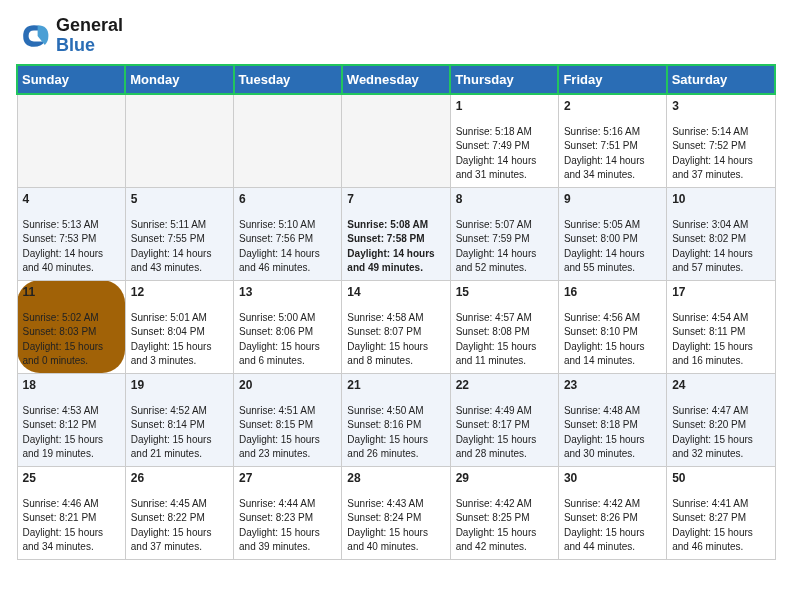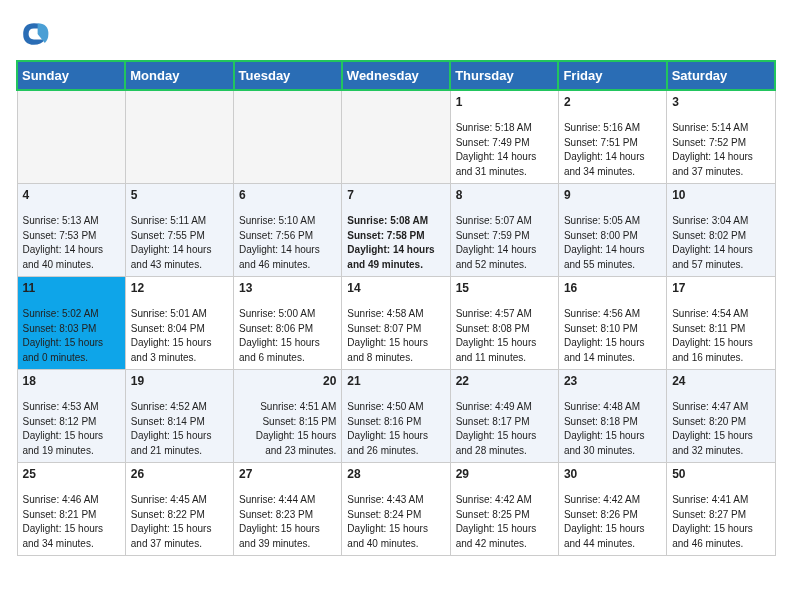--- a/index.html
+++ b/index.html
@@ -87,20 +87,24 @@
   </style>
 </head>
 <body>
 
 <div class="header">
   <div class="logo">
     <svg class="logo-icon" viewBox="0 0 40 40" xmlns="http://www.w3.org/2000/svg">
       <path d="M8 20 Q8 8 20 8 Q28 8 32 14 L20 14 Q14 14 14 20 Q14 26 20 26 L32 26 Q28 32 20 32 Q8 32 8 20Z" fill="#2a6db5"></path>
       <path d="M24 8 Q36 8 36 20 Q36 26 32 30 L24 20Z" fill="#4a9fd5"></path>
     </svg>
+    <div class="logo-text">
+      <div>General</div>
+      <div style="color:#2a6db5">Blue</div>
+    </div>
   </div>
   <div class="title-block">
     <div class="month-title"></div>
     <div class="location-title"></div>
   </div>
 </div>
 
 <table>
   <thead>
     <tr>
@@ -186,21 +190,21 @@
         </td>
         <td style="background: rgb(240, 244, 250);">
           <div class="day-num">10</div>
           <div class="day-info" style="white-space: pre-line;">Sunrise: 3:04 AM
 Sunset: 8:02 PM
 Daylight: 14 hours
 and 57 minutes.</div>
         </td>
       </tr>
       <tr>
-        <td style="background: #0ea5e9;">
+        <td style="background: #a16207; border-radius: 23px;">
           <div class="day-num">11</div>
           <div class="day-info" style="white-space: pre-line;">Sunrise: 5:02 AM
 Sunset: 8:03 PM
 Daylight: 15 hours
 and 0 minutes.</div>
         </td>
         <td style="background: rgb(255, 255, 255);">
           <div class="day-num">12</div>
           <div class="day-info" style="white-space: pre-line;">Sunrise: 5:01 AM
 Sunset: 8:04 PM
@@ -251,21 +255,21 @@
 Daylight: 15 hours
 and 19 minutes.</div>
         </td>
         <td style="background: rgb(240, 244, 250);">
           <div class="day-num">19</div>
           <div class="day-info" style="white-space: pre-line;">Sunrise: 4:52 AM
 Sunset: 8:14 PM
 Daylight: 15 hours
 and 21 minutes.</div>
         </td>
-        <td style="background: rgb(240, 244, 250); text-align: right;">
+        <td style="background: rgb(240, 244, 250);">
           <div class="day-num">20</div>
           <div class="day-info" style="white-space: pre-line;">Sunrise: 4:51 AM
 Sunset: 8:15 PM
 Daylight: 15 hours
 and 23 minutes.</div>
         </td>
         <td style="background: rgb(240, 244, 250);">
           <div class="day-num">21</div>
           <div class="day-info" style="white-space: pre-line;">Sunrise: 4:50 AM
 Sunset: 8:16 PM

